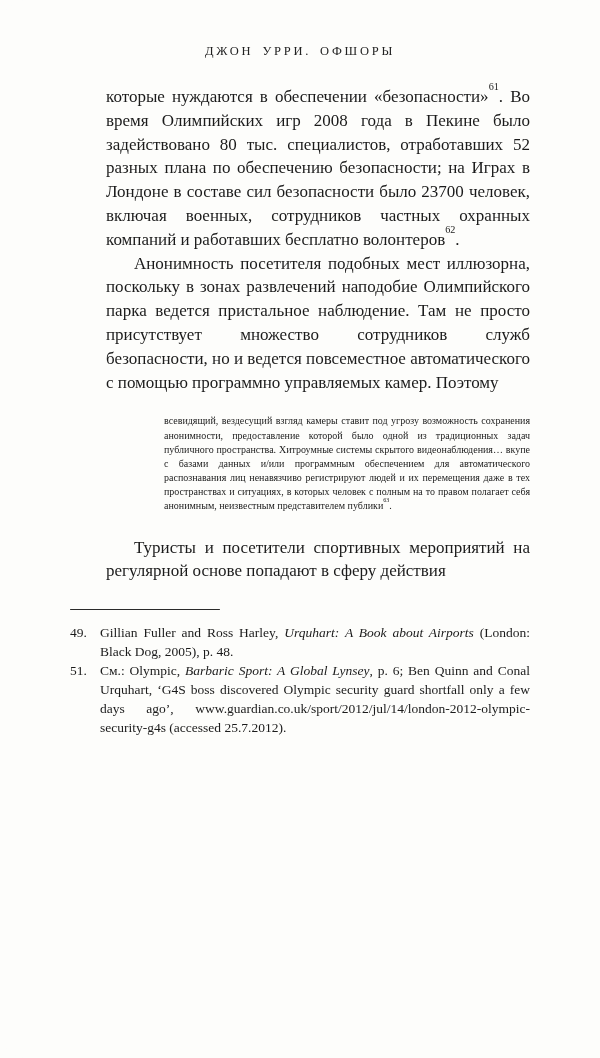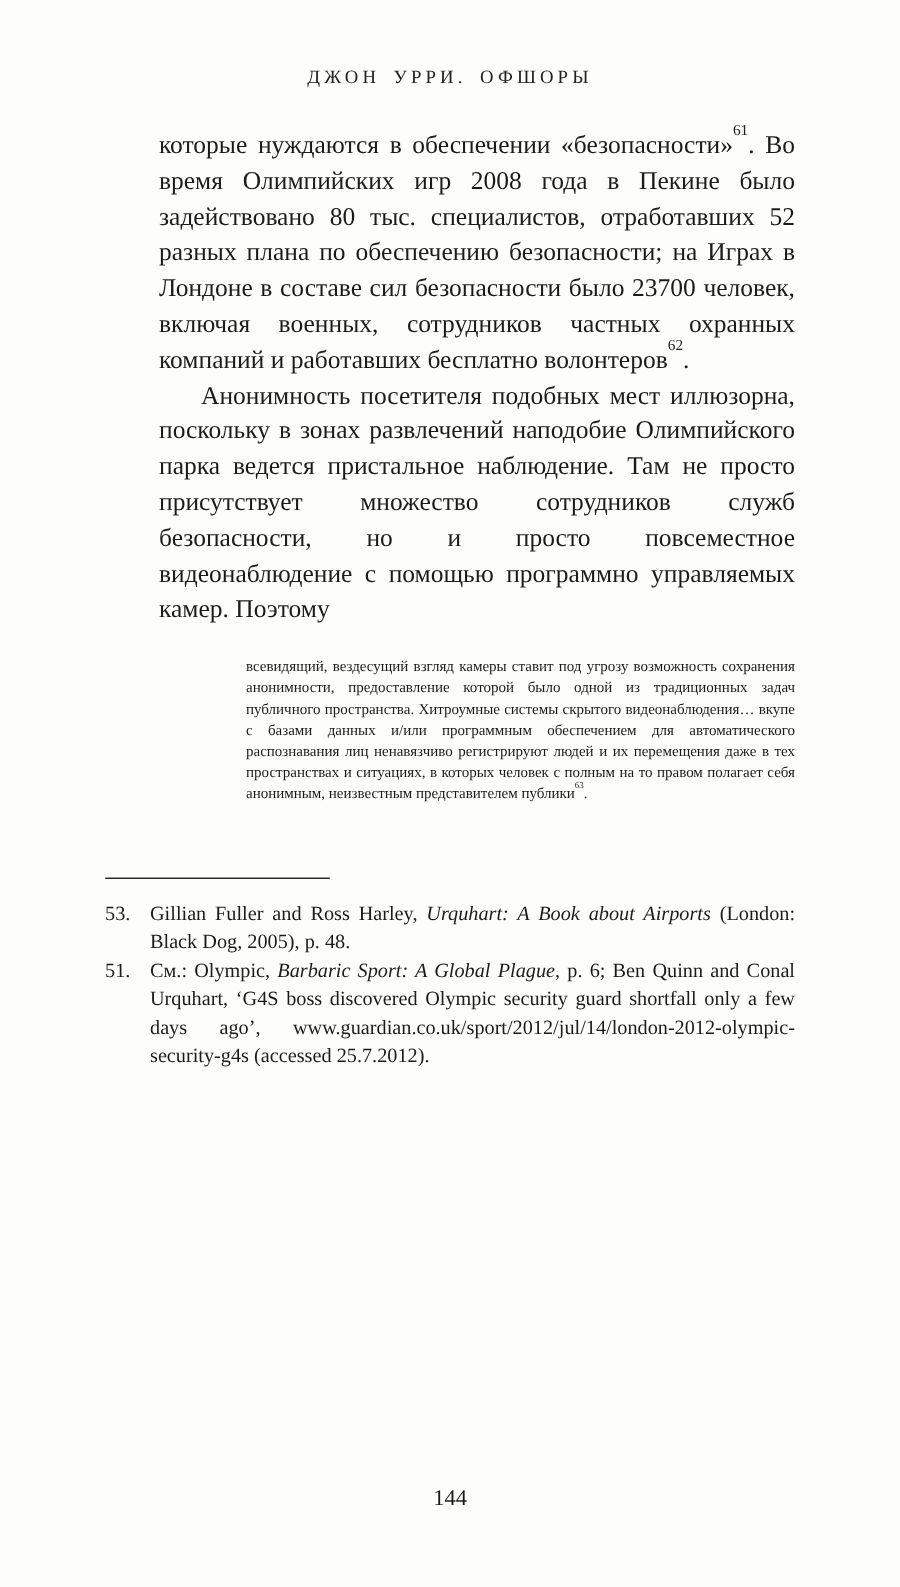--- a/index.html
+++ b/index.html
@@ -86,31 +86,31 @@
 <div class="page">
 
   <div class="running-head">
     <span>ДЖОН УРРИ. ОФШОРЫ</span>
   </div>
 
   <div class="text-block">
 
     <p class="para"><span>которые нуждаются в обеспечении «безопасности»</span><sup class="fnref">61</sup><span>. Во время Олимпийских игр 2008 года в Пекине было задействовано 80 тыс. специалистов, отработавших 52 разных плана по обеспечению безопасности; на Играх в Лондоне в составе сил безопасности было 23700 человек, включая военных, сотрудников частных охранных компаний и работавших бесплатно волонтеров</span><sup class="fnref">62</sup><span>.</span></p>
 
-    <p class="para indent">Анонимность посетителя подобных мест иллюзорна, поскольку в зонах развлечений наподобие Олимпийского парка ведется пристальное наблюдение. Там не просто присутствует множество сотрудников служб безопасности, но и просто повсеместное видеонаблюдение с помощью программно управляемых камер. Поэтому</p>
+    <p class="para indent">Анонимность посетителя подобных мест иллюзорна, поскольку в зонах развлечений наподобие Олимпийского парка ведется пристальное наблюдение. Там не просто присутствует множество сотрудников служб безопасности, но и ведется повсеместное автоматического с помощью программно управляемых камер. Поэтому</p>
 
     <blockquote class="quote"><span>всевидящий, вездесущий взгляд камеры ставит под угрозу возможность сохранения анонимности, предоставление которой было одной из традиционных задач публичного пространства. Хитроумные системы скрытого видеонаблюдения… вкупе с базами данных и/или программным обеспечением для автоматического распознавания лиц ненавязчиво регистрируют людей и их перемещения даже в тех пространствах и ситуациях, в которых человек с полным на то правом полагает себя анонимным, неизвестным представителем публики</span><sup class="fnref">63</sup><span>.</span></blockquote>
 
+    <p class="para indent">Туристы и посетители спортивных мероприятий на регулярной основе попадают в сферу действия</p>
 
   </div>
 
   <div class="footnotes">
     <div class="fn-rule"></div>
 
-    <p class="footnote"><span class="fn-num">53.</span><span>Gillian Fuller and Ross Harley, </span><span class="fn-title">Urquhart: A Book about Airports</span><span> (London: Black Dog, 2005), p. 48.</span></p>
+    <p class="footnote"><span class="fn-num">49.</span><span>Gillian Fuller and Ross Harley, </span><span class="fn-title">Urquhart: A Book about Airports</span><span> (London: Black Dog, 2005), p. 48.</span></p>
 
-    <p class="footnote"><span class="fn-num">51.</span><span>См.: Olympic, </span><span class="fn-title">Barbaric Sport: A Global Plague</span><span>, p. 6; Ben Quinn and Conal Urquhart, ‘G4S boss discovered Olympic security guard shortfall only a few days ago’, www.guardian.co.uk/sport/2012/jul/14/london-2012-olympic-security-g4s (accessed 25.7.2012).</span></p>
+    <p class="footnote"><span class="fn-num">51.</span><span>См.: Olympic, </span><span class="fn-title">Barbaric Sport: A Global Lynsey</span><span>, p. 6; Ben Quinn and Conal Urquhart, ‘G4S boss discovered Olympic security guard shortfall only a few days ago’, www.guardian.co.uk/sport/2012/jul/14/london-2012-olympic-security-g4s (accessed 25.7.2012).</span></p>
 
   </div>
 
-  <div class="page-number">144</div>
 
 </div>
 
 </body></html>

